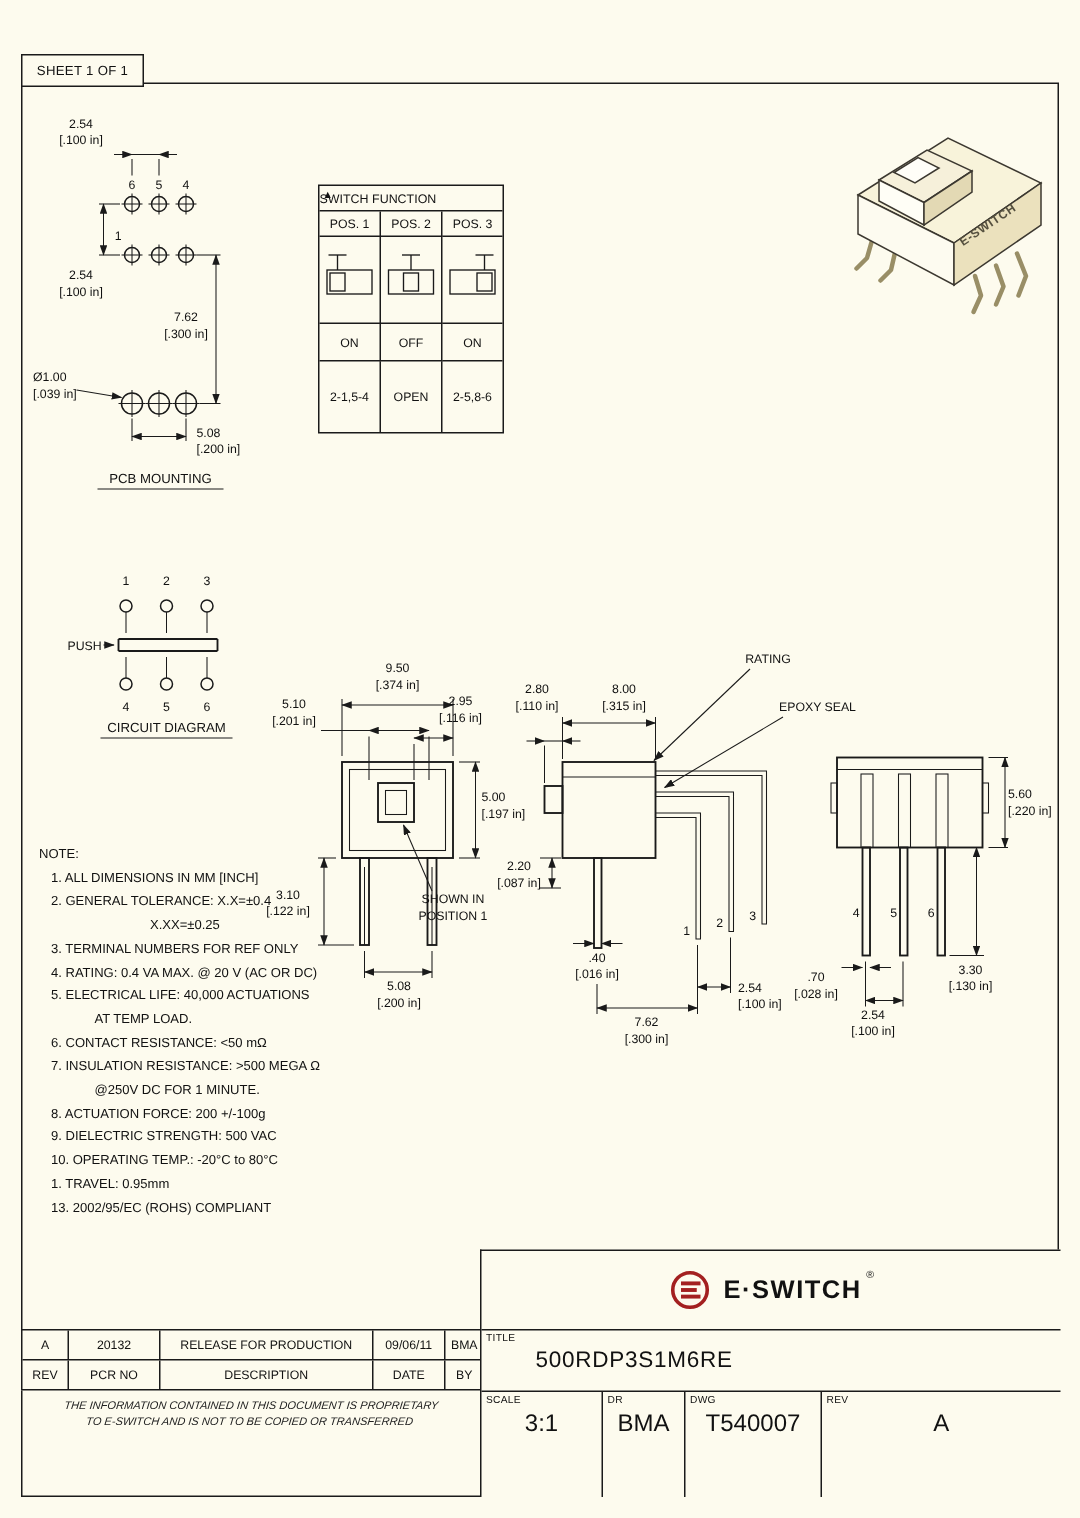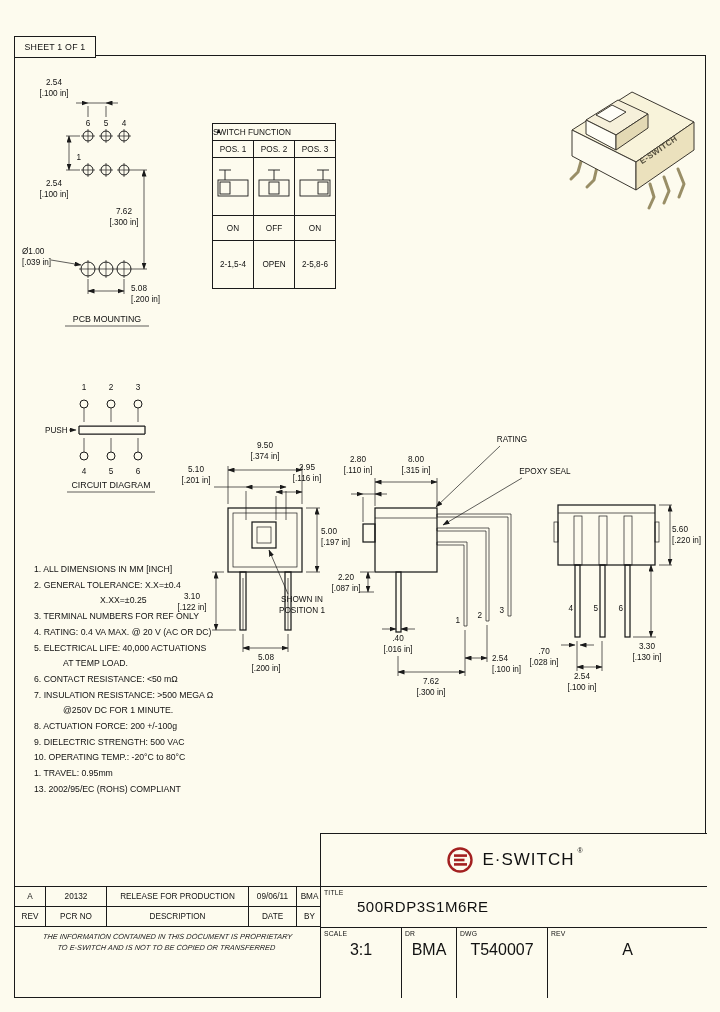--- a/index.html
+++ b/index.html
@@ -33,21 +33,21 @@
   .rev-row{display:flex;height:19px}
   .rev-row.top{border-bottom:1px solid #1a1a1a}
   .rc{display:flex;align-items:center;justify-content:center;border-right:1px solid #1a1a1a;overflow:hidden}
   .rc:last-child{border-right:none}
   .c1{width:30px}.c2{width:60px}.c3{width:141px}.c4{width:47px}.c5{flex:1}
   .proprietary{left:15px;top:931px;width:304px;text-align:center;font-size:7.4px;line-height:11px;font-style:italic;color:#222;transform:skewX(-6deg)}
 
   
   .title-block{left:320px;top:833px;width:386px;height:164px;border-left:1.5px solid #1a1a1a;border-top:1.5px solid #1a1a1a;background:#fdfbee}
   .tb-logo-row{height:52px;border-bottom:1px solid #1a1a1a;display:flex;align-items:center;justify-content:center;gap:7px}
-  .brand-text{font-size:17px;font-weight:normal;letter-spacing:1px}
+  .brand-text{font-size:17px;font-weight:bold;letter-spacing:1px}
   .brand-reg{font-size:7px;align-self:flex-start;margin-top:13px;margin-left:-4px}
   .tb-title-row{position:relative;height:40px;border-bottom:1px solid #1a1a1a}
   .tb-label{position:absolute;left:3px;top:2px;font-size:6.8px;letter-spacing:.2px}
   .tb-title-value{position:absolute;left:36px;top:11px;font-size:15px;letter-spacing:.5px}
   .tb-bottom-row{display:flex;height:70px}
   .tb-cell{position:relative;border-right:1px solid #1a1a1a;height:100%}
   .tb-cell:last-child{border-right:none}
   .tb-value{position:absolute;left:0;right:0;top:13px;text-align:center;font-size:16px}
   .w-scale{width:80px}.w-date{width:100px}.w-dr{width:54px}.w-dwg{width:90px}.w-rev{flex:1}
 
@@ -445,20 +445,21 @@
     </g>
     <g>
       <line class="dl" x1="391" y1="217" x2="405" y2="217" marker-end="url(#arV)"></line>
       <line class="dl" x1="424" y1="217" x2="410" y2="217" marker-end="url(#arV)"></line>
       <text class="dt" x="374" y="226">.70</text>
       <text class="dt" x="374" y="237">[.028 in]</text>
     </g>
   </svg>
 
   <div class="abs notes">
+    <div class="nl n-head">NOTE:</div>
     <div class="nl">1. ALL DIMENSIONS IN MM [INCH]</div>
     <div class="nl">2. GENERAL TOLERANCE: X.X=±0.4</div>
     <div class="nl ind-a">X.XX=±0.25</div>
     <div class="nl">3. TERMINAL NUMBERS FOR REF ONLY</div>
     <div class="nl">4. RATING: 0.4 VA MAX. @ 20 V (AC OR DC)</div>
     <div class="nl">5. ELECTRICAL LIFE: 40,000 ACTUATIONS</div>
     <div class="nl ind-b">AT TEMP LOAD.</div>
     <div class="nl">6. CONTACT RESISTANCE: &lt;50 mΩ</div>
     <div class="nl">7. INSULATION RESISTANCE: &gt;500 MEGA Ω</div>
     <div class="nl ind-b">@250V DC FOR 1 MINUTE.</div>

